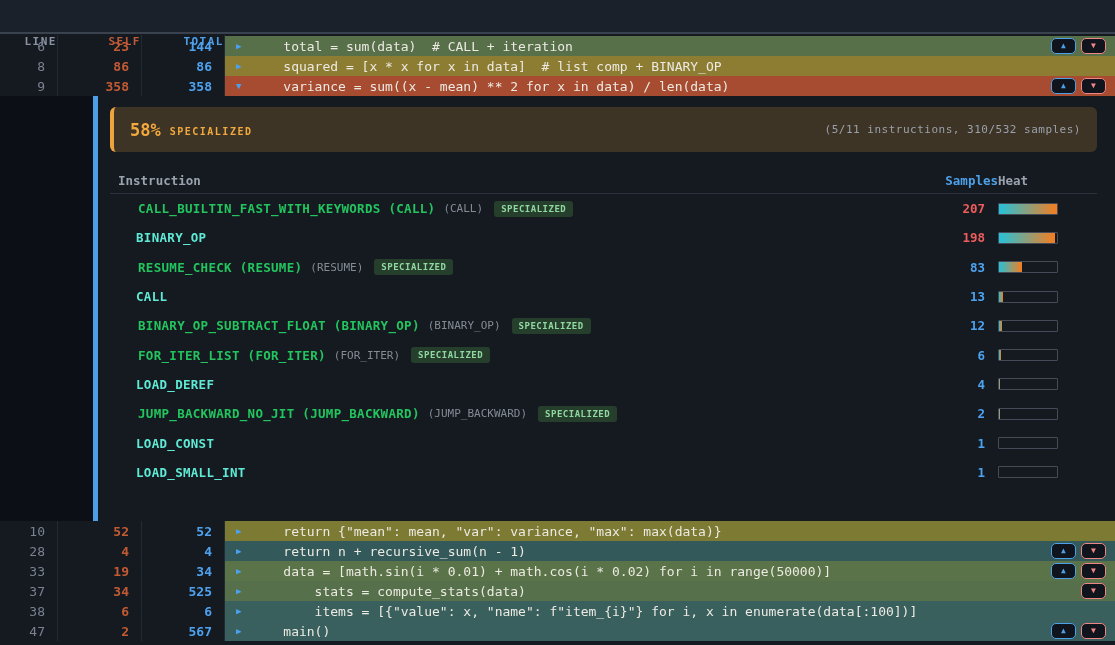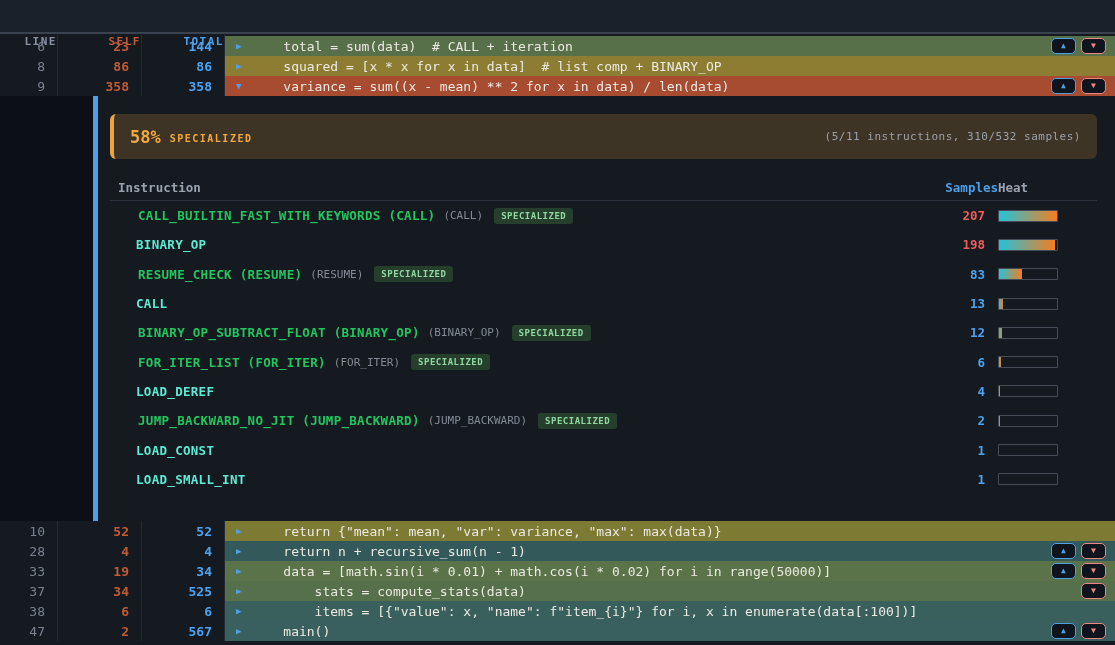--- a/index.html
+++ b/index.html
@@ -57,21 +57,21 @@
     font-size: 8px; line-height: 1; cursor: pointer;
   }
   .btn.up   { border: 1.5px solid #4d9fe8; color: #4d9fe8; }
   .btn.down { border: 1.5px solid #ef8585; color: #ef8585; }
   
   .expanded { position: absolute; top: 96px; left: 0; width: 100%; height: 425px; }
   .gutter { position: absolute; left: 0; top: 0; width: 93px; height: 100%; background: #0c0f15; }
   .vbar   { position: absolute; left: 93px; top: 0; width: 5px; height: 100%; background: #4d9fe8; }
   .content { position: absolute; left: 110px; top: 0; width: 987px; height: 100%; }
   .banner {
-    margin-top: 18px; height: 45px; background: #3d3425;
+    margin-top: 11px; height: 45px; background: #3d3425;
     border-left: 4px solid #eda43f; border-radius: 6px;
     display: flex; align-items: center; padding: 0 16px;
   }
   .banner .pct { font-size: 17px; font-weight: bold; color: #f3a93e; }
   .banner .spec-label {
     font-size: 10px; font-weight: bold; color: #f3a93e;
     letter-spacing: 1.5px; margin-left: 9px; margin-top: 3px;
   }
   .banner .summary { margin-left: auto; font-size: 11px; color: #9aa1ab; letter-spacing: 0.5px; }
   .itable-header {

